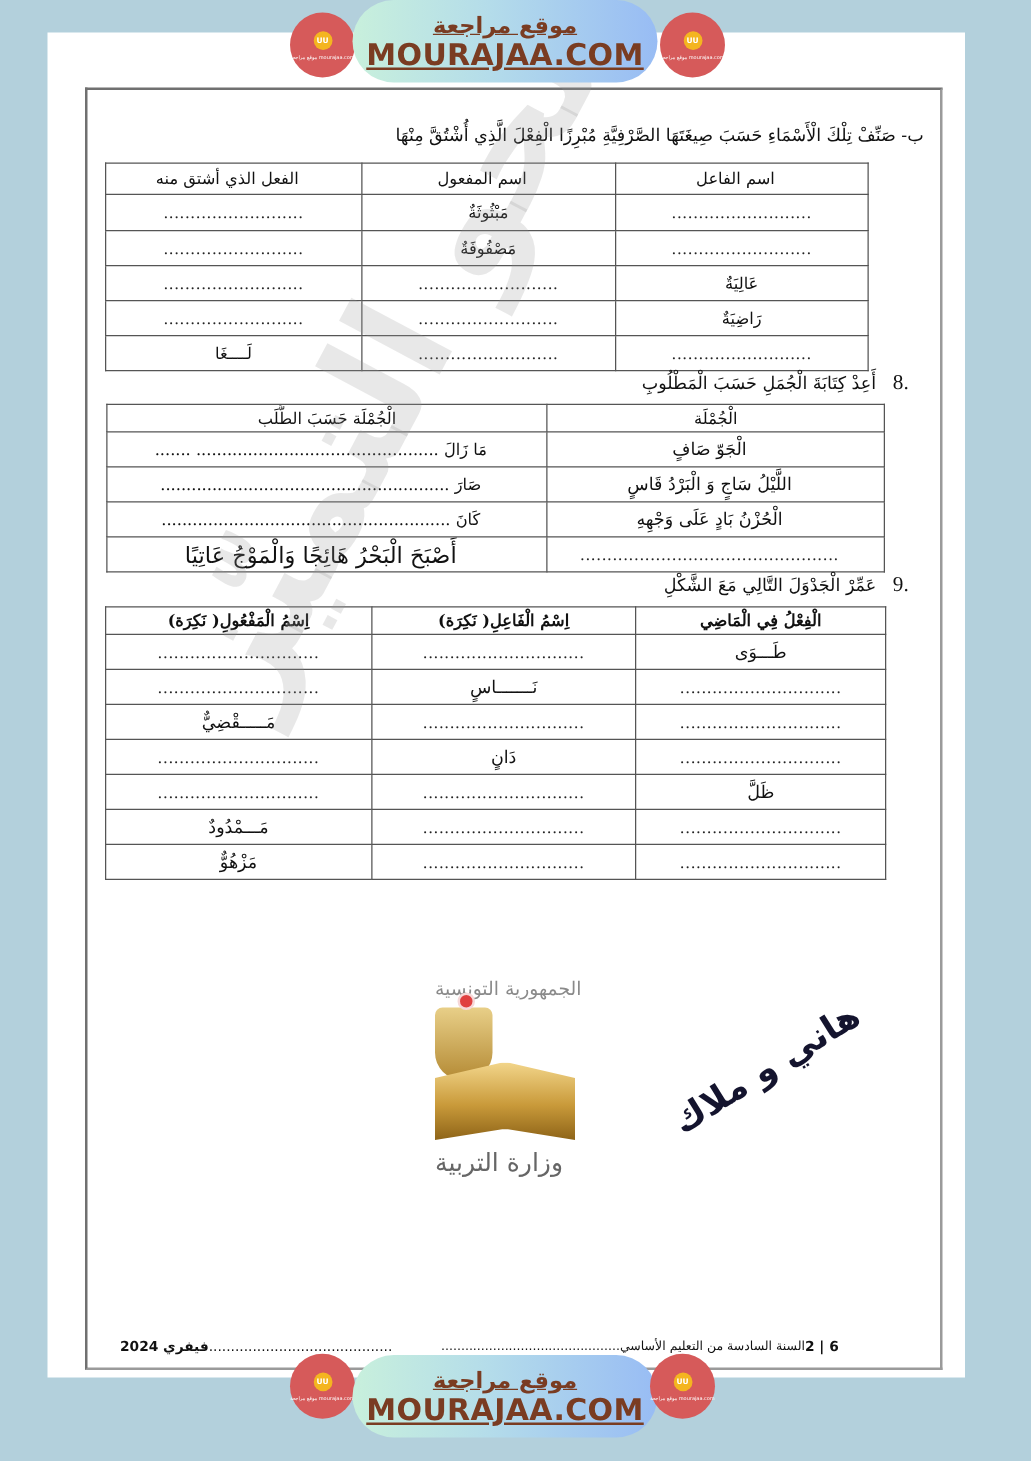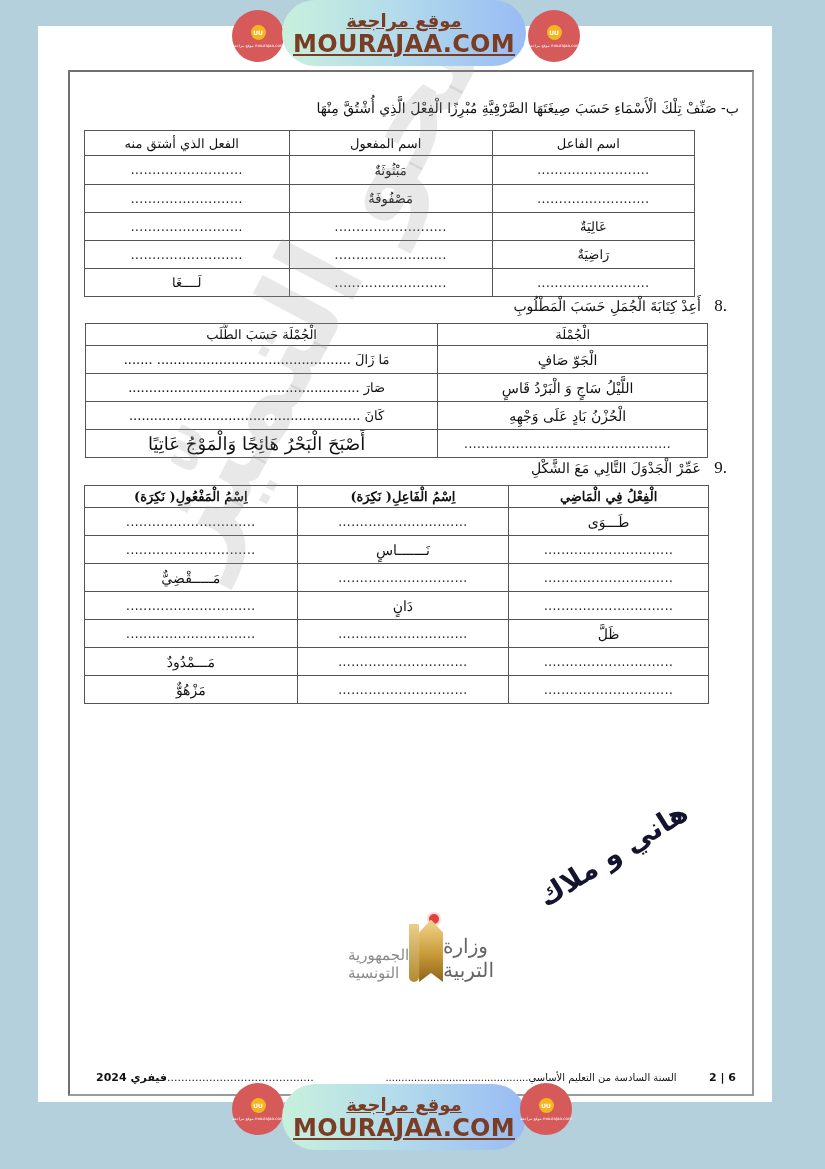--- a/index.html
+++ b/index.html
@@ -63,21 +63,21 @@
   .right { text-align: center; padding-right: 10px !important; }
 
   .watermark {
     position: absolute; left: 110px; top: 520px; z-index: 1;
     font-family: "DejaVu Sans", sans-serif; font-weight: bold; font-size: 120px;
     color: rgba(150,150,150,0.22); transform: rotate(-62deg); transform-origin: left top;
     white-space: nowrap; pointer-events: none;
   }
   .emblem {
     position: absolute; left: 348px; top: 782px; width: 146px; height: 200px; z-index: 2;
-    display: flex; flex-direction: row; align-items: flex-end;
+    display: flex; flex-direction: column; align-items: flex-start;
   }
   .emblem .etop { font-size: 15px; color: #8a8a8a; font-family: "DejaVu Serif", serif; letter-spacing: -0.5px; }
   .emblem .shield {
     width: 46px; height: 58px; margin-top: 6px; border-radius: 6px 6px 22px 22px;
     background: linear-gradient(180deg, #e8cf88, #b48a34); position: relative;
   }
   .emblem .shield::before {
     content: ""; position: absolute; left: 18px; top: -12px; width: 10px; height: 10px;
     border-radius: 50%; background: #e04040; border: 2px solid #f6d8d8;
   }
@@ -88,21 +88,21 @@
   }
   .emblem .ebottom { font-size: 20px; color: #666; font-family: "DejaVu Serif", serif; margin-top: 6px; }
   .signature {
     position: absolute; left: 528px; top: 838px; z-index: 2;
     font-family: "DejaVu Sans", sans-serif; font-weight: bold; font-size: 28px; color: #14142e;
     transform: rotate(-32deg); transform-origin: center; white-space: nowrap; direction: rtl;
   }
   .footer {
     position: absolute; left: 96px; top: 1068px; width: 640px; height: 18px;
     font-family: "DejaVu Sans", sans-serif; font-weight: bold; font-size: 11px; color: #111;
-    display: flex; justify-content: space-between; align-items: center;
+    display: flex; align-items: center;
   }
   .footer .mid { font-weight: normal; font-size: 10px; direction: rtl; margin-left: 39px; }
 </style>
 </head>
 <body>
 
 <div class="page"></div>
 <div class="frame"></div>
 
 <div class="logo-circle lc-tl">

